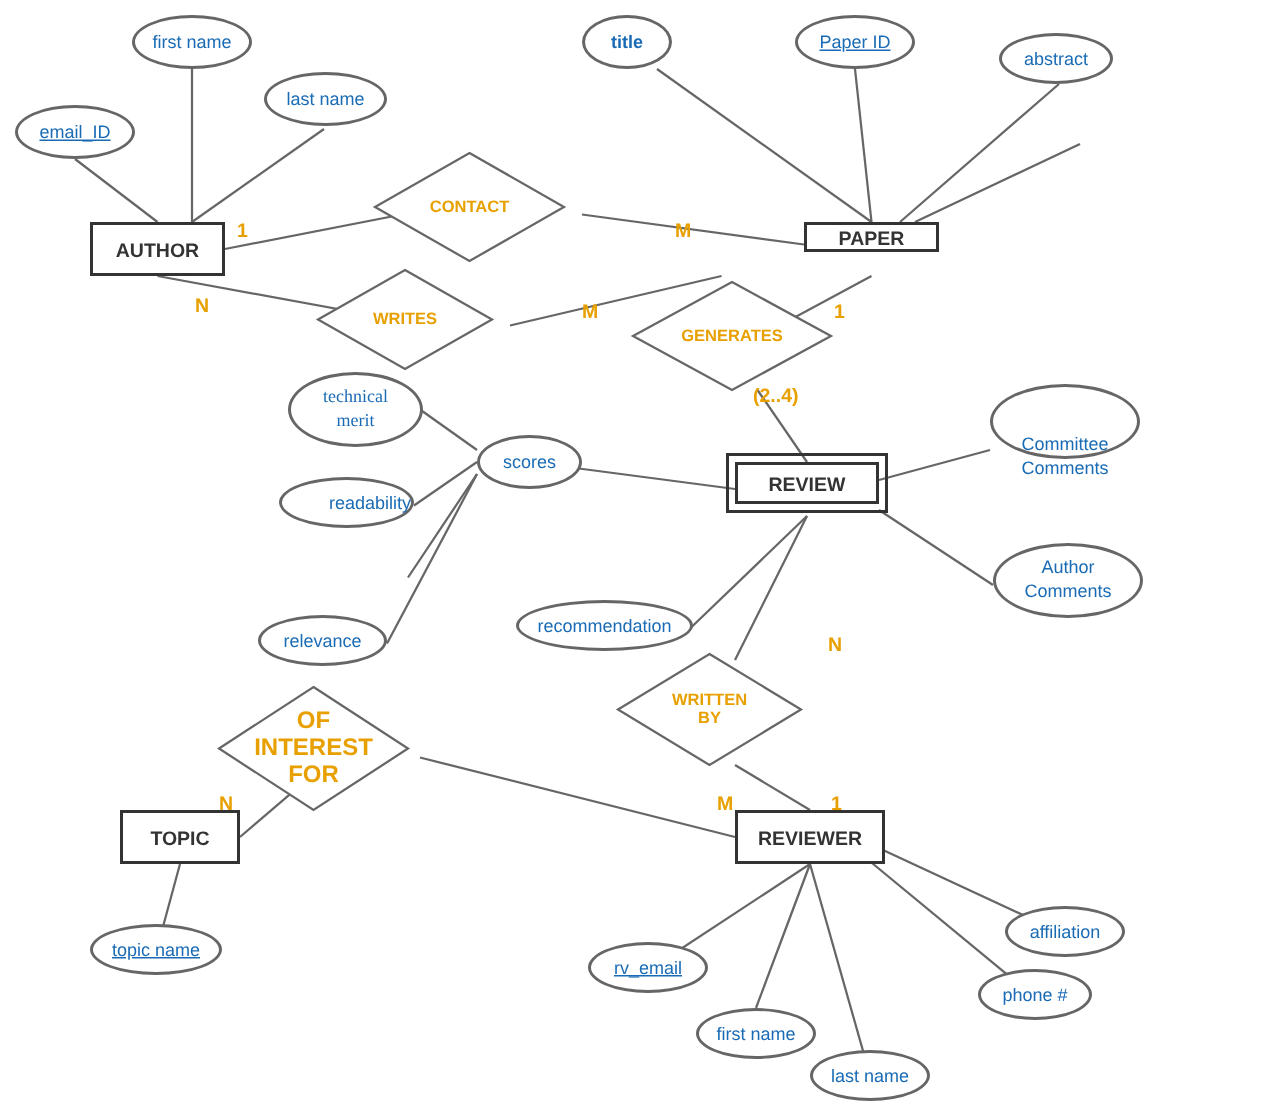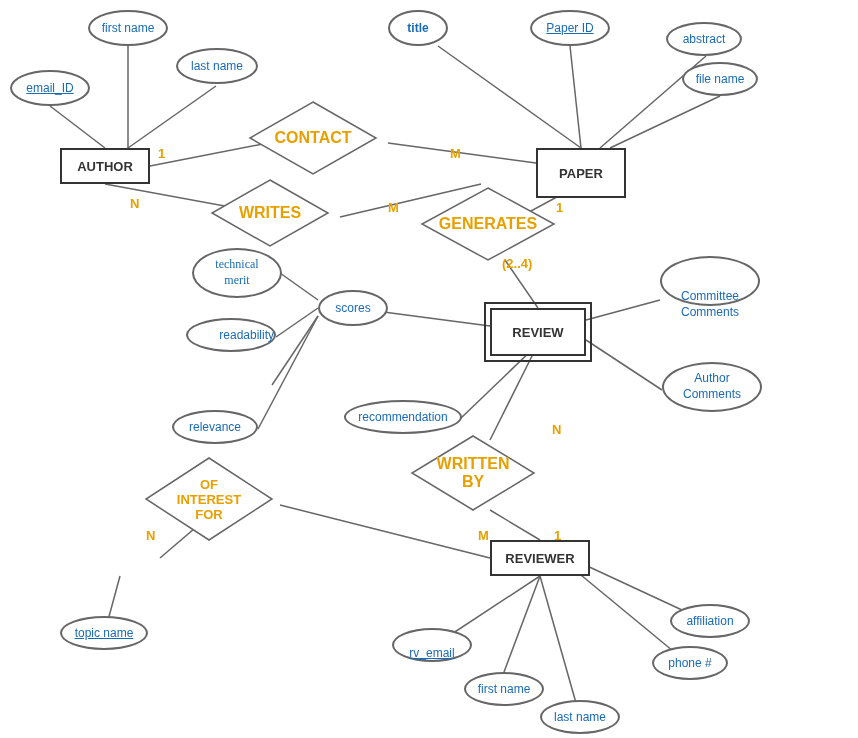--- a/index.html
+++ b/index.html
@@ -56,21 +56,21 @@
       display: flex;
       align-items: center;
       justify-content: center;
     }
     .diamond svg {
       position: absolute;
     }
     .diamond-label {
       position: relative;
       z-index: 1;
-      font-size: 16px;
+      font-size: 11px;
       font-weight: bold;
       color: #e8a000;
       text-align: center;
     }
   </style>
 </head>
 <body>
 
 <div class="diagram-container">
   <svg class="lines">
@@ -121,50 +121,50 @@
     <line x1="160" y1="558" x2="222" y2="505" stroke="#666" stroke-width="1.5"></line>
 
     <line x1="280" y1="505" x2="490" y2="558" stroke="#666" stroke-width="1.5"></line>
 
     <line x1="120" y1="576" x2="104" y2="635" stroke="#666" stroke-width="1.5"></line>
   </svg>
 
   <div class="entity" style="left:60px; top:148px; width:90px; height:36px;">
     <span>AUTHOR</span>
   </div>
-  <div class="entity" style="left:536px; top:148px; width:90px; height:50px;">
+  <div class="entity" style="left:536px; top:148px; width:90px; height:20px;">
     <span>PAPER</span>
   </div>
-  <div class="entity" style="left:490px; top:308px; width:96px; height:48px; border:2px solid #333; outline: 2px solid #333; outline-offset: 4px;">
+  <div class="entity" style="left:490px; top:308px; width:96px; height:28px; border:2px solid #333; outline: 2px solid #333; outline-offset: 4px;">
     <span>REVIEW</span>
   </div>
   <div class="entity" style="left:490px; top:540px; width:100px; height:36px;">
     <span>REVIEWER</span>
   </div>
+  <div class="entity" style="left:80px; top:540px; width:80px; height:36px;">
+    <span>TOPIC</span>
+  </div>
 
   <div class="attribute" style="left:88px; top:10px; width:80px; height:36px;">
     <span>first name</span>
   </div>
   <div class="attribute" style="left:176px; top:48px; width:82px; height:36px;">
     <span>last name</span>
   </div>
   <div class="attribute underline" style="left:10px; top:70px; width:80px; height:36px;">
     <span style="text-decoration:underline;">email_ID</span>
   </div>
   <div class="attribute underline" style="left:530px; top:10px; width:80px; height:36px;">
     <span style="text-decoration:underline;">Paper ID</span>
   </div>
   <div class="attribute" style="left:666px; top:22px; width:76px; height:34px;text-align:right;">
     <span>abstract</span>
   </div>
   <div class="attribute" style="left:388px; top:10px; width:60px; height:36px;font-weight:bold;">
     <span>title</span>
-  </div>
-  <div class="attribute" style="left:682px; top:62px; width:76px; height:34px;">
-    <span>file name</span>
   </div>
   <div class="attribute" style="left:192px; top:248px; width:90px; height:50px; line-height:1.3;">
     <span style="white-space:pre-line;font-family:Liberation Serif, serif;">technical
 merit</span>
   </div>
   <div class="attribute" style="left:318px; top:290px; width:70px; height:36px;">
     <span>scores</span>
   </div>
   <div class="attribute" style="left:186px; top:318px; width:90px; height:34px;justify-content:flex-end;">
     <span>readability</span>
@@ -176,21 +176,21 @@
     <span>relevance</span>
   </div>
   <div class="attribute" style="left:660px; top:256px; width:100px; height:50px; line-height:1.3;">
     <span style="white-space:pre-line;margin-top:47px;">Committee
 Comments</span>
   </div>
   <div class="attribute" style="left:662px; top:362px; width:100px; height:50px; line-height:1.3;">
     <span style="white-space:pre-line;">Author
 Comments</span>
   </div>
-  <div class="attribute underline" style="left:392px; top:628px; width:80px; height:34px;align-items:flex-end;">
+  <div class="attribute underline" style="left:392px; top:628px; width:80px; height:34px;">
     <span style="text-decoration:underline;">rv_email</span>
   </div>
   <div class="attribute" style="left:464px; top:672px; width:80px; height:34px;">
     <span>first name</span>
   </div>
   <div class="attribute" style="left:540px; top:700px; width:80px; height:34px;">
     <span>last name</span>
   </div>
   <div class="attribute" style="left:670px; top:604px; width:80px; height:34px;text-align:right;">
     <span>affiliation</span>
@@ -228,21 +228,21 @@
       <polygon points="63,2 124,39 63,76 2,39" fill="white" stroke="#666" stroke-width="1.5"></polygon>
     </svg>
     <span class="diamond-label" style="white-space:pre-line;">WRITTEN
 BY</span>
   </div>
 
   <div class="diamond" style="left:144px; top:456px; width:130px; height:86px;">
     <svg width="130" height="86">
       <polygon points="65,2 128,43 65,84 2,43" fill="white" stroke="#666" stroke-width="1.5"></polygon>
     </svg>
-    <span class="diamond-label" style="white-space:pre-line; font-size:13px;">OF
+    <span class="diamond-label" style="white-space:pre-line; font-size:16px;">OF
 INTEREST
 FOR</span>
   </div>
 
   <span class="cardinality" style="left:158px; top:146px;">1</span>
   <span class="cardinality" style="left:130px; top:196px;">N</span>
   <span class="cardinality" style="left:450px; top:146px;">M</span>
   <span class="cardinality" style="left:388px; top:200px;">M</span>
   <span class="cardinality" style="left:556px; top:200px;">1</span>
   <span class="cardinality" style="left:502px; top:256px;">(2..4)</span>

